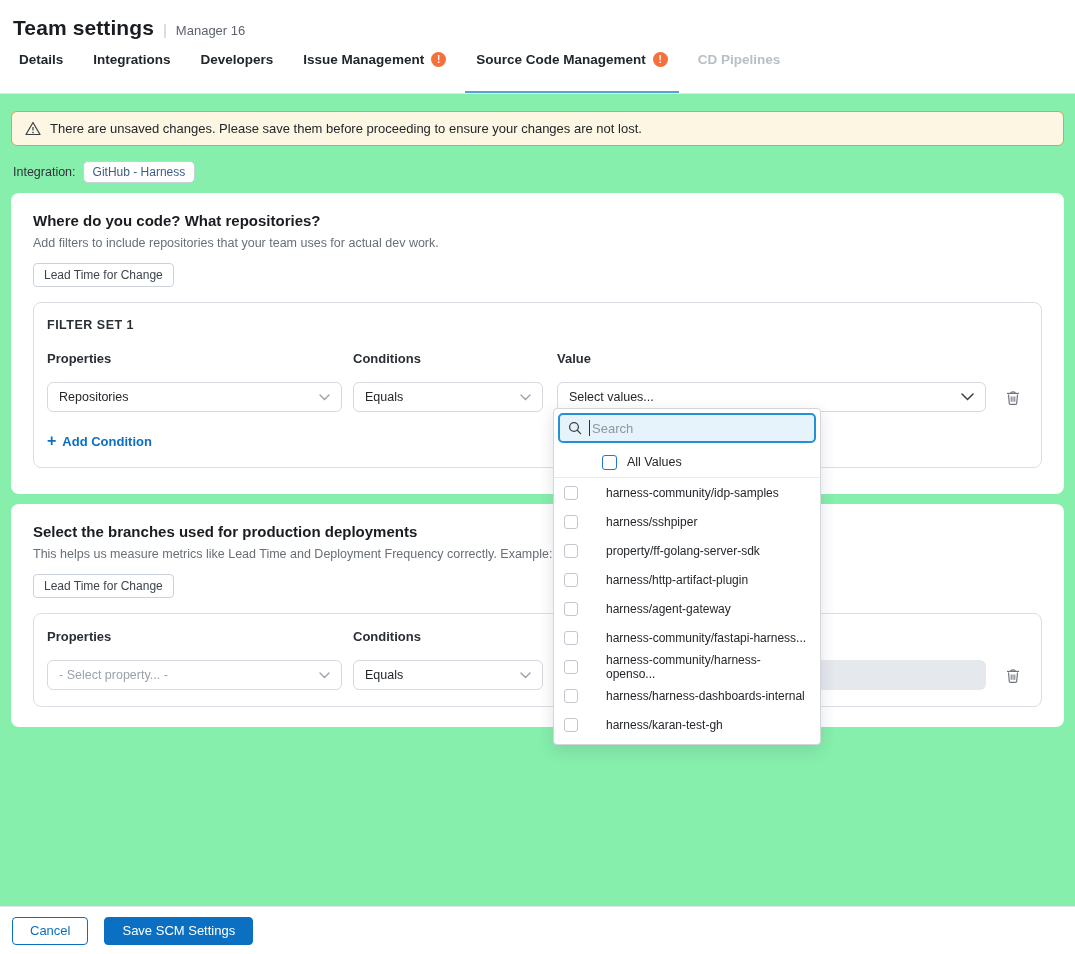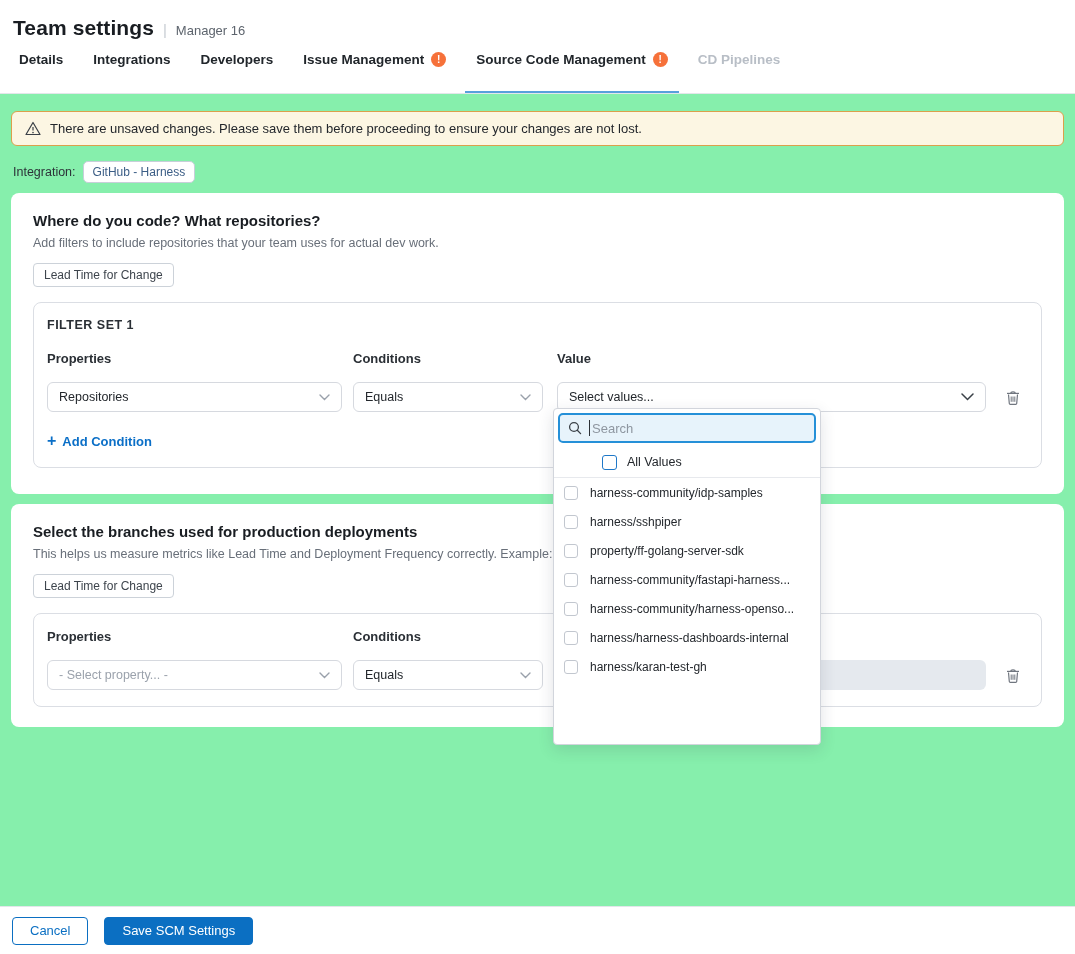--- a/index.html
+++ b/index.html
@@ -55,21 +55,21 @@
   .btn-outline { background:#fff; border:1.5px solid #0b6fc2; color:#0b6fc2; }
   .btn-primary { background:#0b6fc2; border:1.5px solid #0b6fc2; color:#fff; }
 
   
   .popup { position:absolute; left:553px; top:408px; width:268px; height:337px; background:#fff; border:1px solid #d2d5dc; border-radius:4px; box-shadow:0 5px 16px rgba(40,50,70,.14); overflow:hidden; z-index:20; }
   .popup-search { margin:4px; height:30px; border:2px solid #2590d8; background:#e7f3fb; border-radius:5px; display:flex; align-items:center; padding:0 8px; }
   .popup-search svg { flex:0 0 auto; }
   .caret { width:1px; height:16px; background:#2b3036; margin:0 2px 0 7px; }
   .popup-search input { border:none; outline:none; background:transparent; font-size:13px; color:#2b3036; width:190px; font-family:"Liberation Sans", sans-serif; }
   .popup-search input::placeholder { color:#8e96a0; }
-  .popup-row { display:flex; align-items:center; gap:12px; padding:0 10px; height:29px; font-size:12px; color:#23272c; cursor:pointer; }
+  .popup-row { display:flex; align-items:center; gap:28px; padding:0 10px; height:29px; font-size:12px; color:#23272c; cursor:pointer; }
   .popup-row.allvalues { height:31px; border-bottom:1px solid #e7e9ed; font-size:12.5px; gap:10px;padding-left:48px; }
   .cbx { width:14px; height:14px; border:1px solid #c2c7cf; border-radius:3px; background:#fff; flex:0 0 auto; }
   .cbx.blue { width:15px; height:15px; border:1.5px solid #1f78c8; }
 </style>
 </head>
 <body>
 
 <div class="page">
 
   <div class="hdr">
@@ -243,20 +243,28 @@
     <div class="popup-row">
         <span class="cbx"></span>
         <span>harness/sshpiper</span>
       </div>
     <div class="popup-row">
         <span class="cbx"></span>
         <span>property/ff-golang-server-sdk</span>
       </div>
     <div class="popup-row">
         <span class="cbx"></span>
+        <span>harness/http-artifact-plugin</span>
+      </div>
+    <div class="popup-row">
+        <span class="cbx"></span>
+        <span>harness/agent-gateway</span>
+      </div>
+    <div class="popup-row">
+        <span class="cbx"></span>
         <span>harness-community/fastapi-harness...</span>
       </div>
     <div class="popup-row">
         <span class="cbx"></span>
         <span>harness-community/harness-openso...</span>
       </div>
     <div class="popup-row">
         <span class="cbx"></span>
         <span>harness/harness-dashboards-internal</span>
       </div>

